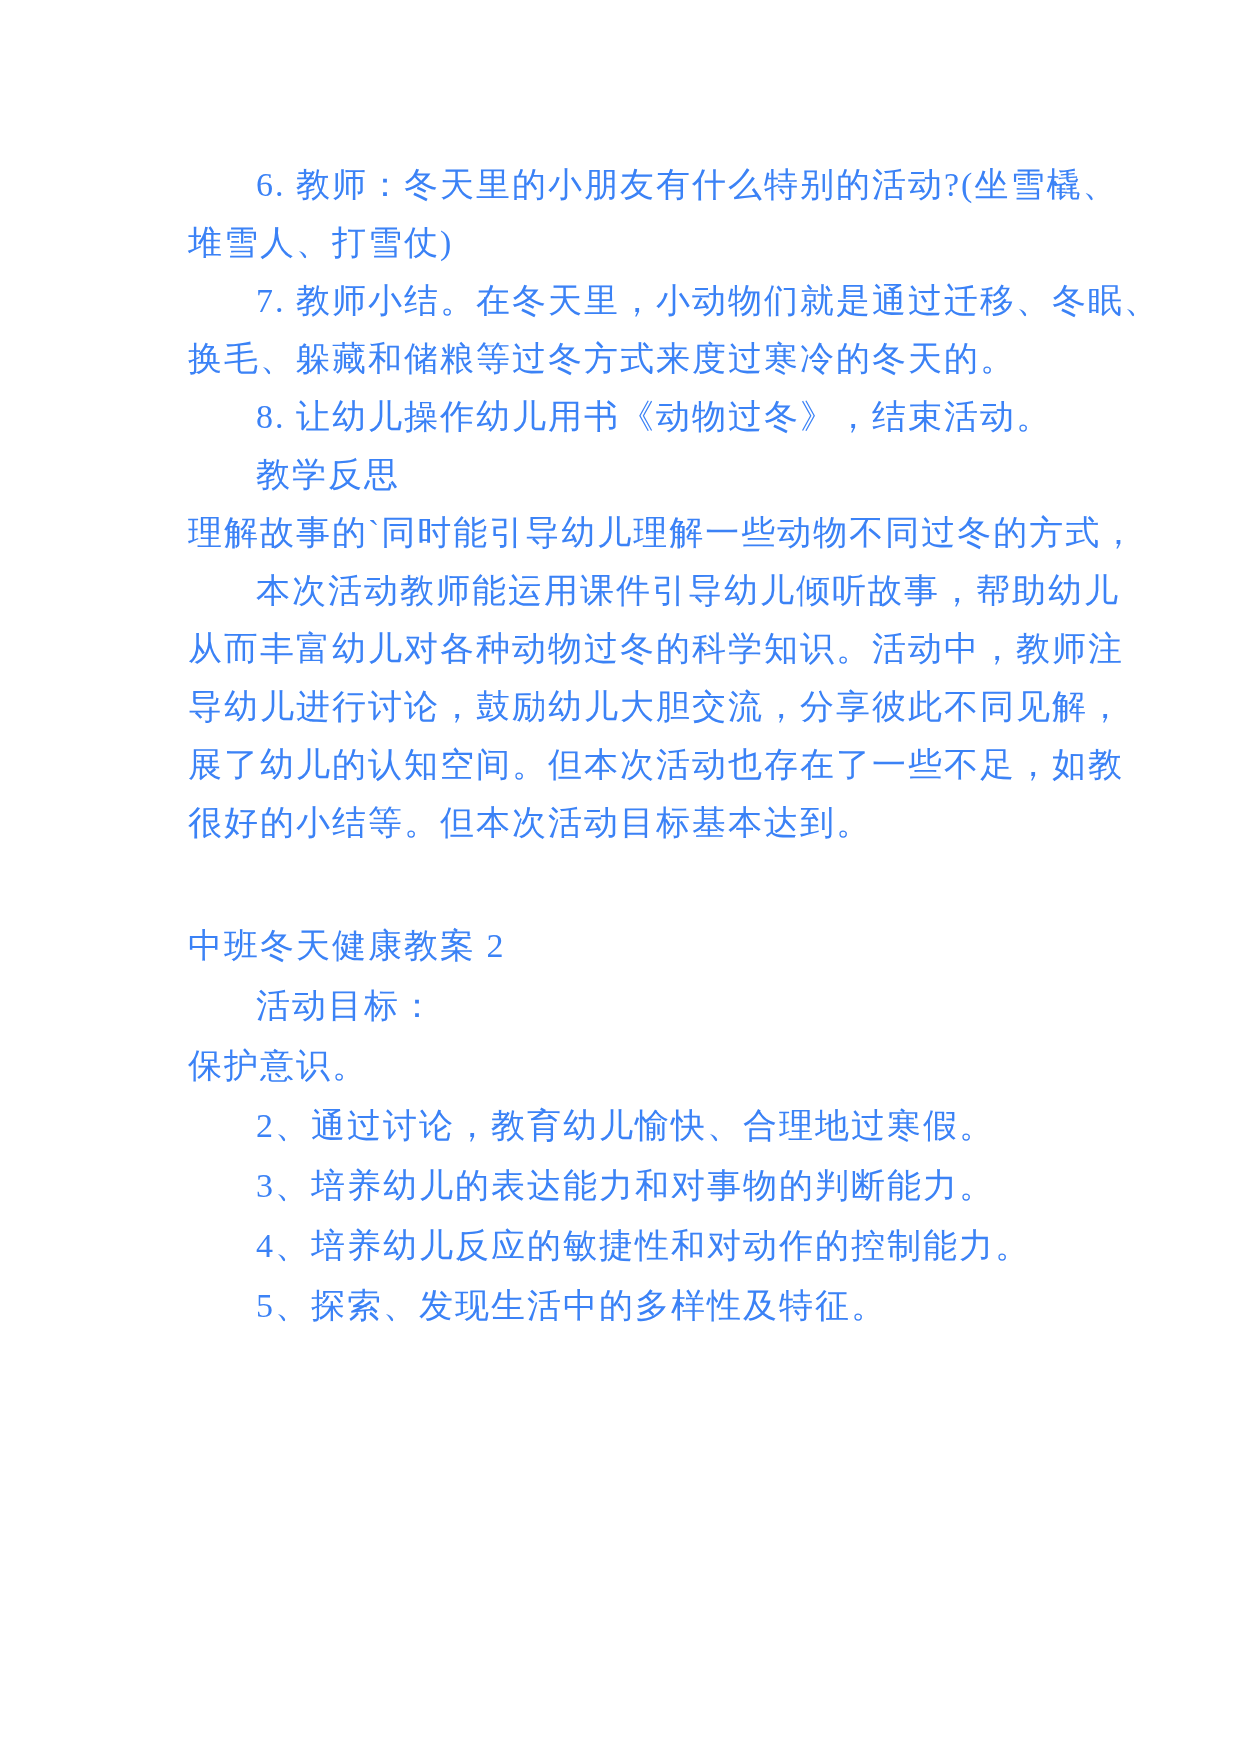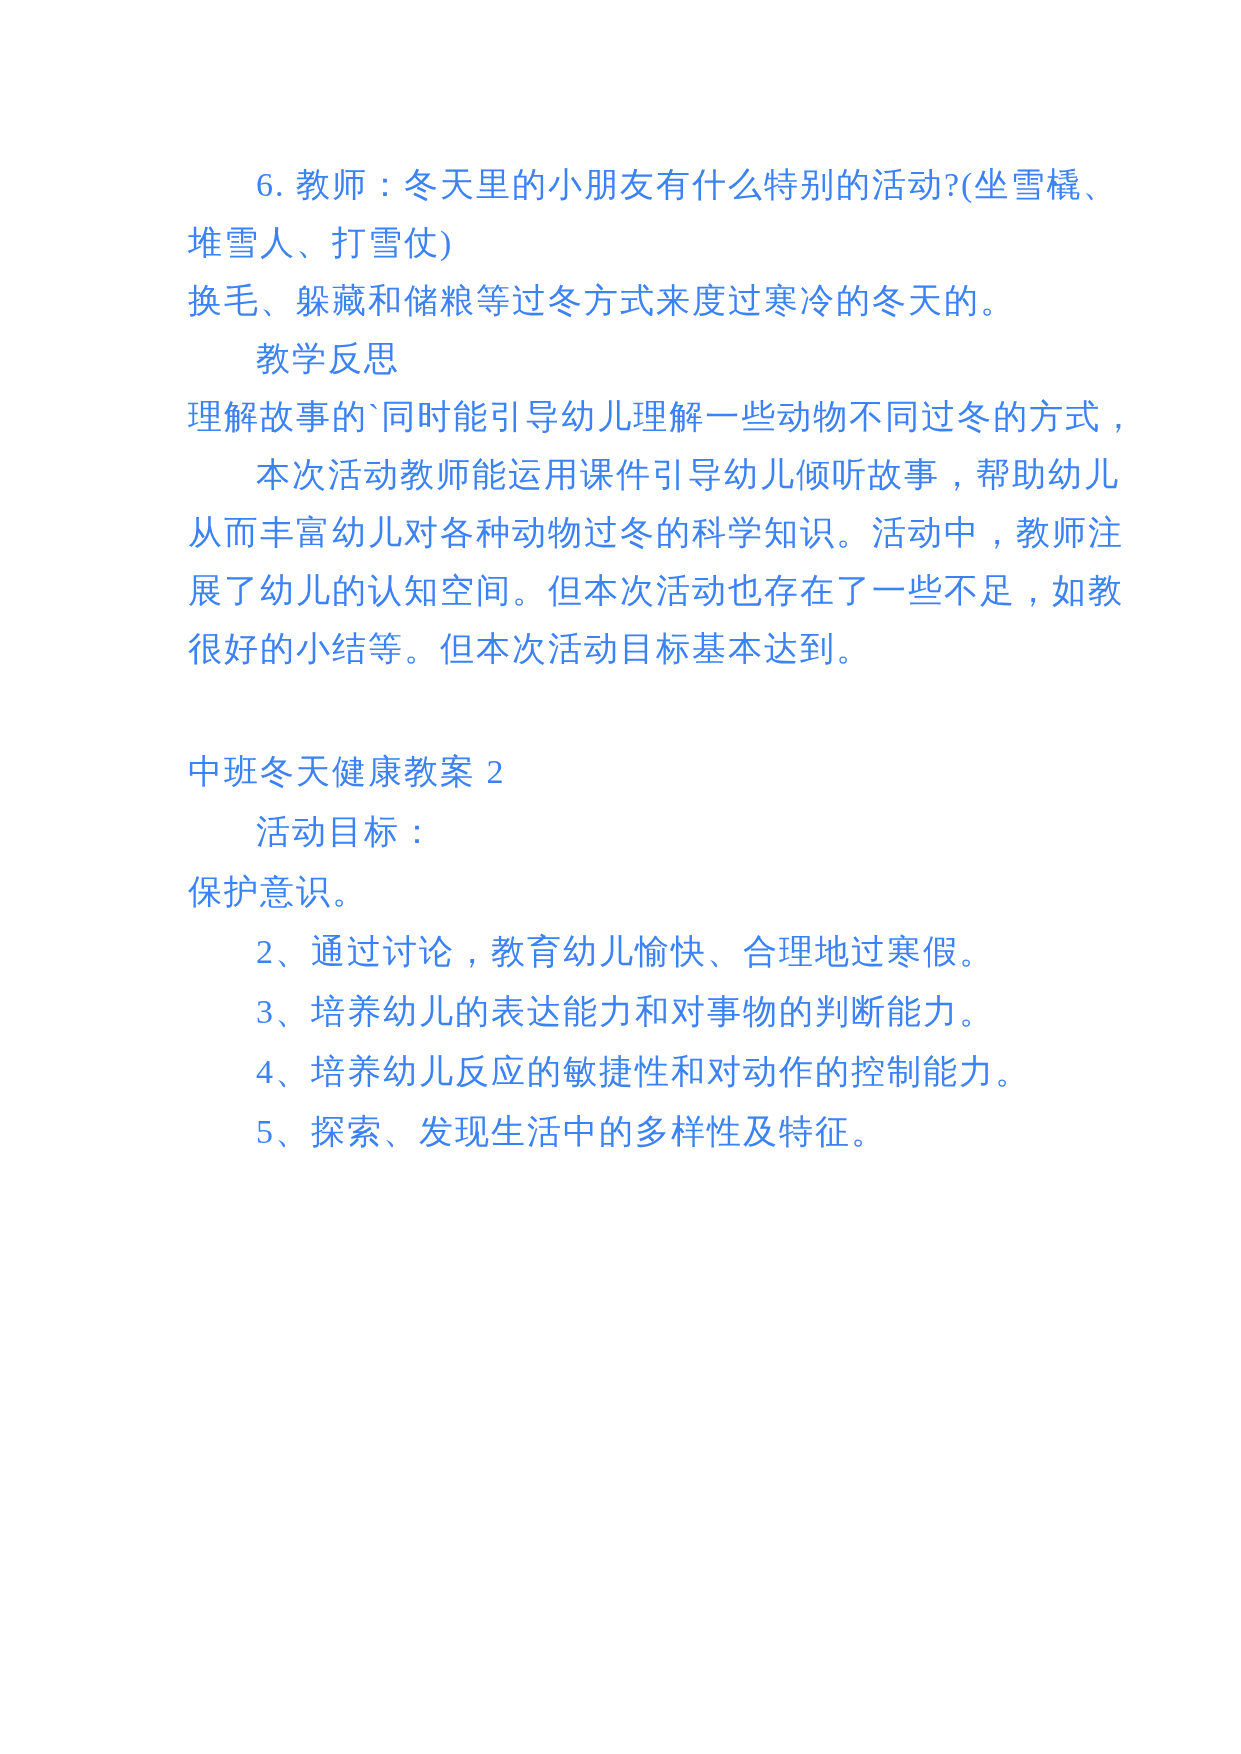--- a/index.html
+++ b/index.html
@@ -36,25 +36,28 @@
 </style>
 </head>
 <body>
 
 <div class="page">
   <div class="textblock">
 
     <div class="s1">
       <div class="line ind">6. 教师：冬天里的小朋友有什么特别的活动?(坐雪橇、</div>
       <div class="line">堆雪人、打雪仗)</div>
+      <div class="line ind">7. 教师小结。在冬天里，小动物们就是通过迁移、冬眠、</div>
       <div class="line">换毛、躲藏和储粮等过冬方式来度过寒冷的冬天的。</div>
+      <div class="line ind">8. 让幼儿操作幼儿用书《动物过冬》，结束活动。</div>
       <div class="line ind">教学反思</div>
       <div class="line">理解故事的`同时能引导幼儿理解一些动物不同过冬的方式，</div>
       <div class="line ind">本次活动教师能运用课件引导幼儿倾听故事，帮助幼儿</div>
       <div class="line">从而丰富幼儿对各种动物过冬的科学知识。活动中，教师注</div>
+      <div class="line">导幼儿进行讨论，鼓励幼儿大胆交流，分享彼此不同见解，</div>
       <div class="line">展了幼儿的认知空间。但本次活动也存在了一些不足，如教</div>
       <div class="line">很好的小结等。但本次活动目标基本达到。</div>
     </div>
 
     <div class="section-gap"></div>
 
     <div class="s2">
       <div class="line">中班冬天健康教案 2</div>
       <div class="line ind">活动目标：</div>
       <div class="line">保护意识。</div>

